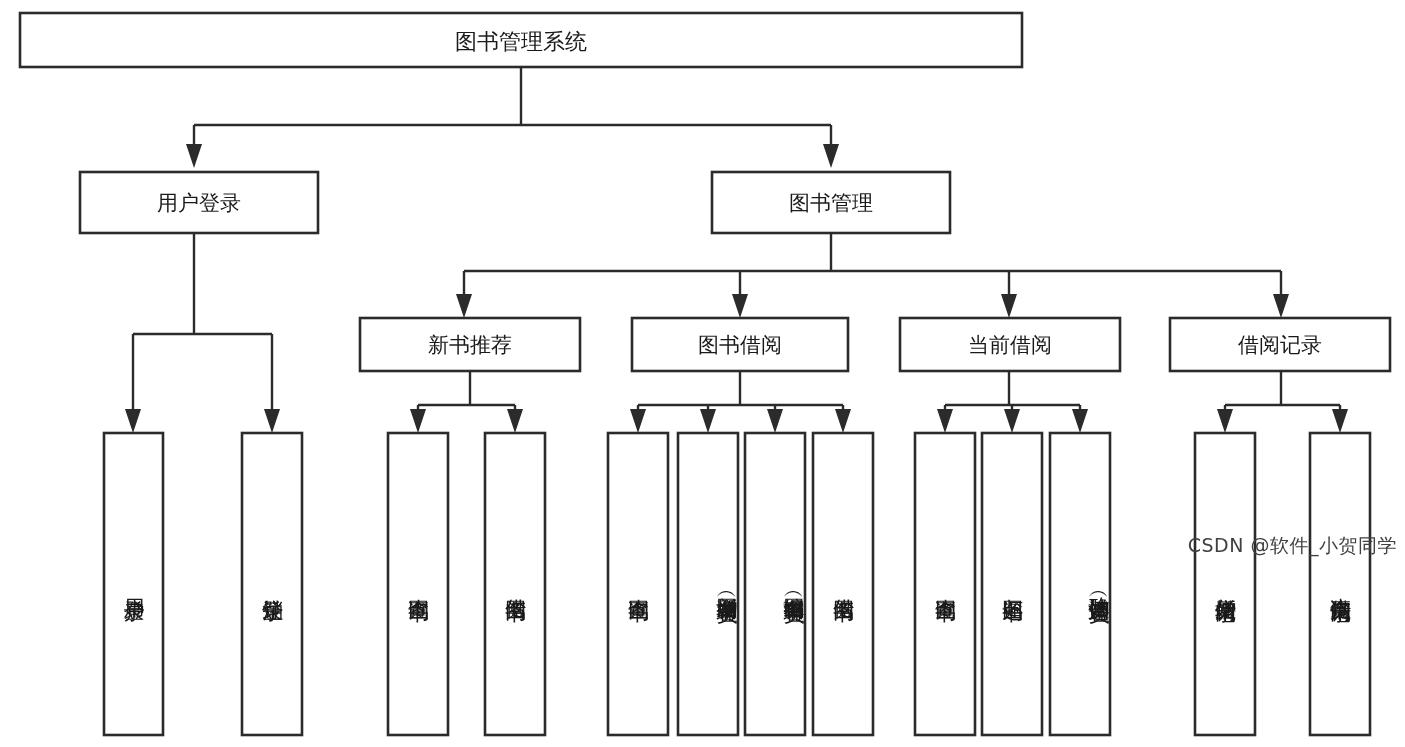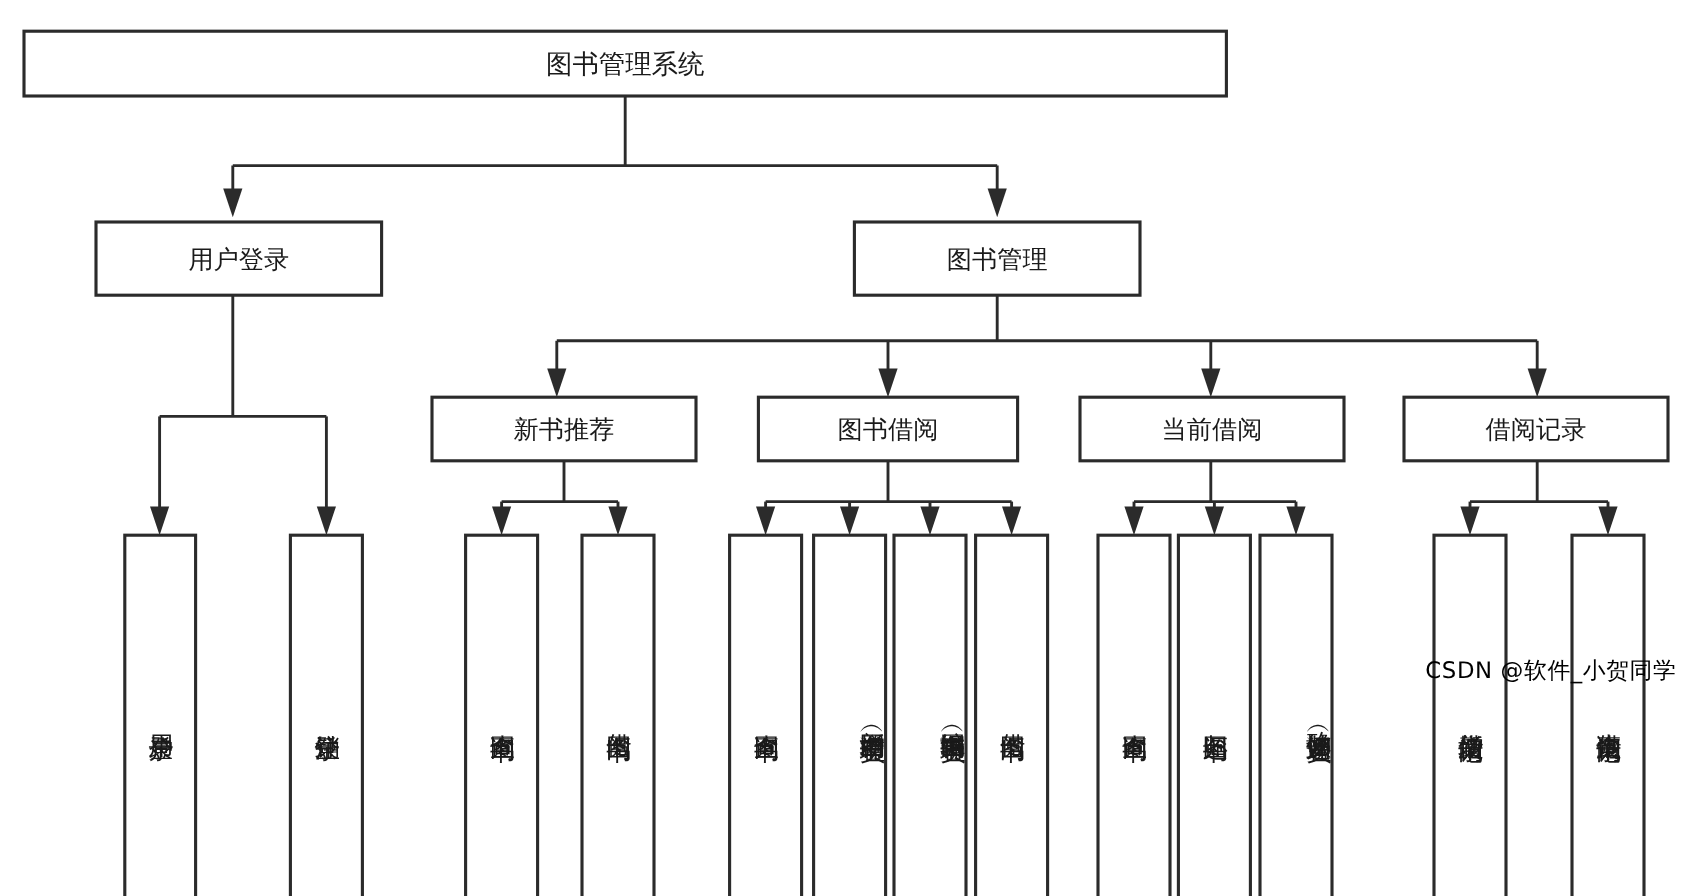--- a/index.html
+++ b/index.html
@@ -10,21 +10,21 @@
   body {
     width: 1405px;
     height: 747px;
     font-family: "DejaVu Sans", "Liberation Sans", sans-serif;
     overflow: hidden;
     position: relative;
   }
   #diagram-root {
     position: absolute;
     left: 0;
-    top: 13px;
+    top: 0;
     width: 1405px;
     height: 563px;
     border-radius: 28px;
   }
   svg.flow {
     display: block;
     width: 1405px;
     height: 747px;
   }
   .node-box {
@@ -72,21 +72,21 @@
     letter-spacing: 1px;
     white-space: nowrap;
     pointer-events: auto;
   }
   .watermark {
     position: absolute;
     right: 8px;
     bottom: 4px;
     font-family: "DejaVu Sans", "Liberation Sans", sans-serif;
     font-size: 19px;
-    color: #000000;
+    color: #404040;
     letter-spacing: 0.5px;
     white-space: nowrap;
   }
 </style>
 </head>
 <body>
 
 <div id="diagram-root">
 
   <svg class="flow" viewBox="0 0 1405 747" xmlns="http://www.w3.org/2000/svg">

